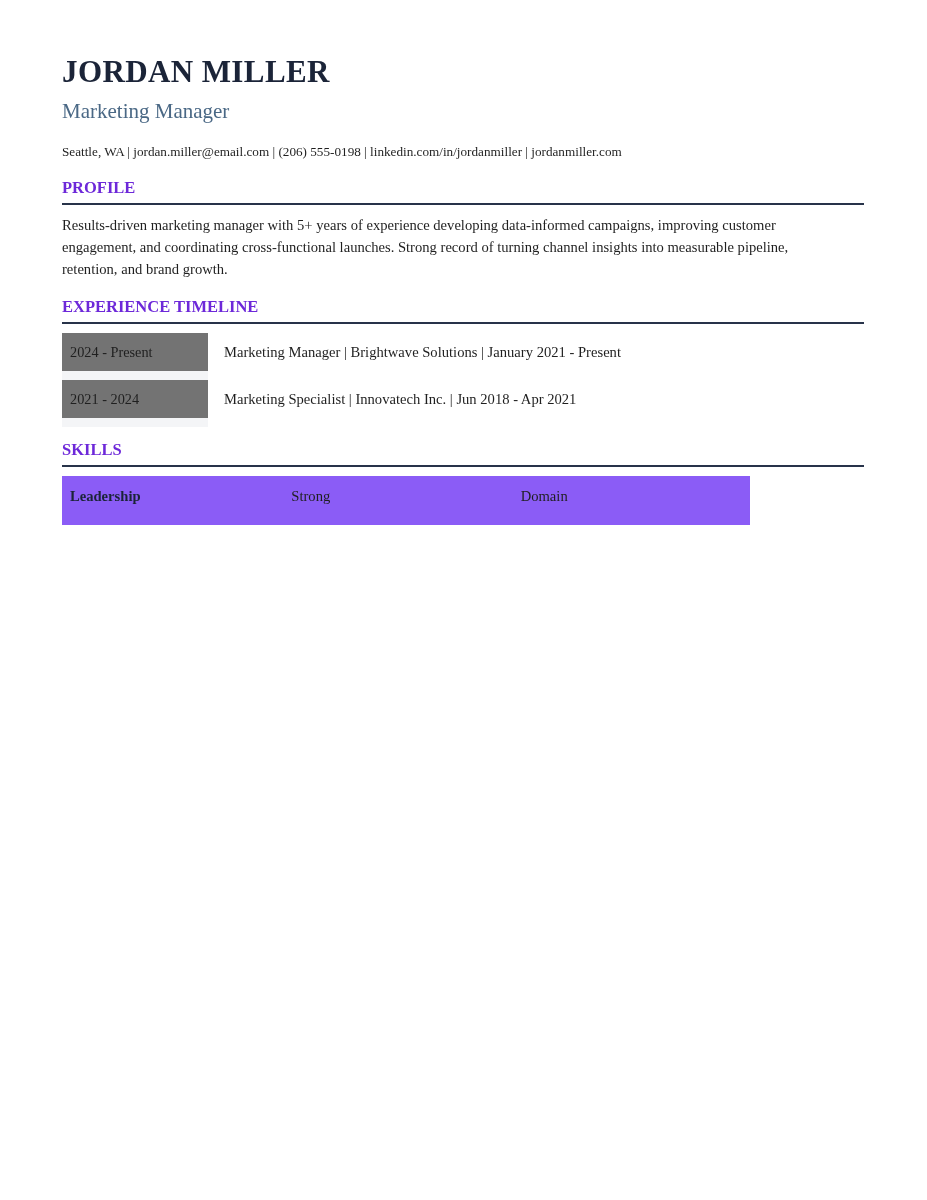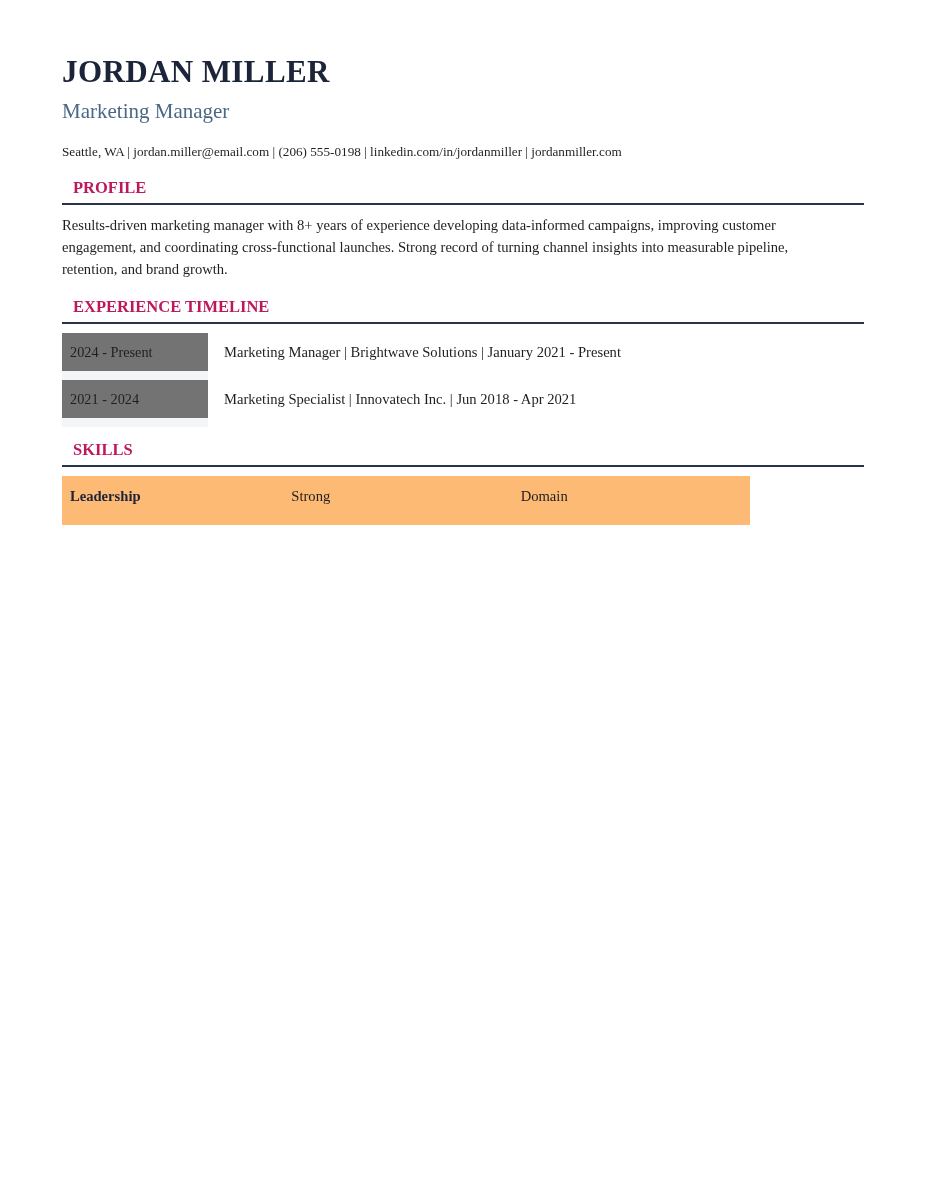--- a/index.html
+++ b/index.html
@@ -54,23 +54,23 @@
     white-space: nowrap;
   }
 
   
   .section {
     margin: 0;
   }
   .section-heading {
     font-size: 16.5px;
     font-weight: bold;
-    color: #be185d;
+    color: #6d28d9;
     line-height: 1.15;
-    margin: 0 0 5px 11px;
+    margin: 0 0 5px 0;
   }
   .section-rule {
     border-bottom: 2px solid #28334a;
     width: 802px;
     height: 0;
     margin: 0 0 9px 0;
   }
 
   
   .profile-text {
@@ -112,21 +112,21 @@
     height: 9px;
     padding: 0;
   }
   .timeline tr.spacer-row .date-col { background: #f4f5f7; }
 
   
   .skills-table {
     border-collapse: collapse;
     width: 688px;
     table-layout: fixed;
-    background: #fdba74;
+    background: #8b5cf6;
   }
   .skills-table td {
     padding: 11px 0 0 0;
     vertical-align: top;
     font-size: 14.6px;
     line-height: 18px;
     color: #1f1f1f;
   }
   .skills-table td.cat-0 {
     padding-left: 8px;
@@ -146,21 +146,21 @@
 
     <div>
       <h1 class="name">JORDAN MILLER</h1>
       <div class="job-title">Marketing Manager</div>
       <div class="contact-line">Seattle, WA | jordan.miller@email.com | (206) 555-0198 | linkedin.com/in/jordanmiller | jordanmiller.com</div>
     </div>
 
     <div class="section">
       <div class="section-heading">PROFILE</div>
       <div class="section-rule"></div>
-      <p class="profile-text">Results-driven marketing manager with 8+ years of experience developing data-informed campaigns, improving customer engagement, and coordinating cross-functional launches. Strong record of turning channel insights into measurable pipeline, retention, and brand growth.</p>
+      <p class="profile-text">Results-driven marketing manager with 5+ years of experience developing data-informed campaigns, improving customer engagement, and coordinating cross-functional launches. Strong record of turning channel insights into measurable pipeline, retention, and brand growth.</p>
     </div>
 
     <div class="section">
       <div class="section-heading">EXPERIENCE TIMELINE</div>
       <div class="section-rule"></div>
       <table class="timeline">
         <tbody>
           <tr>
             <td class="date-col">2024 - Present</td>
             <td class="role-col">Marketing Manager | Brightwave Solutions | January 2021 - Present</td>

